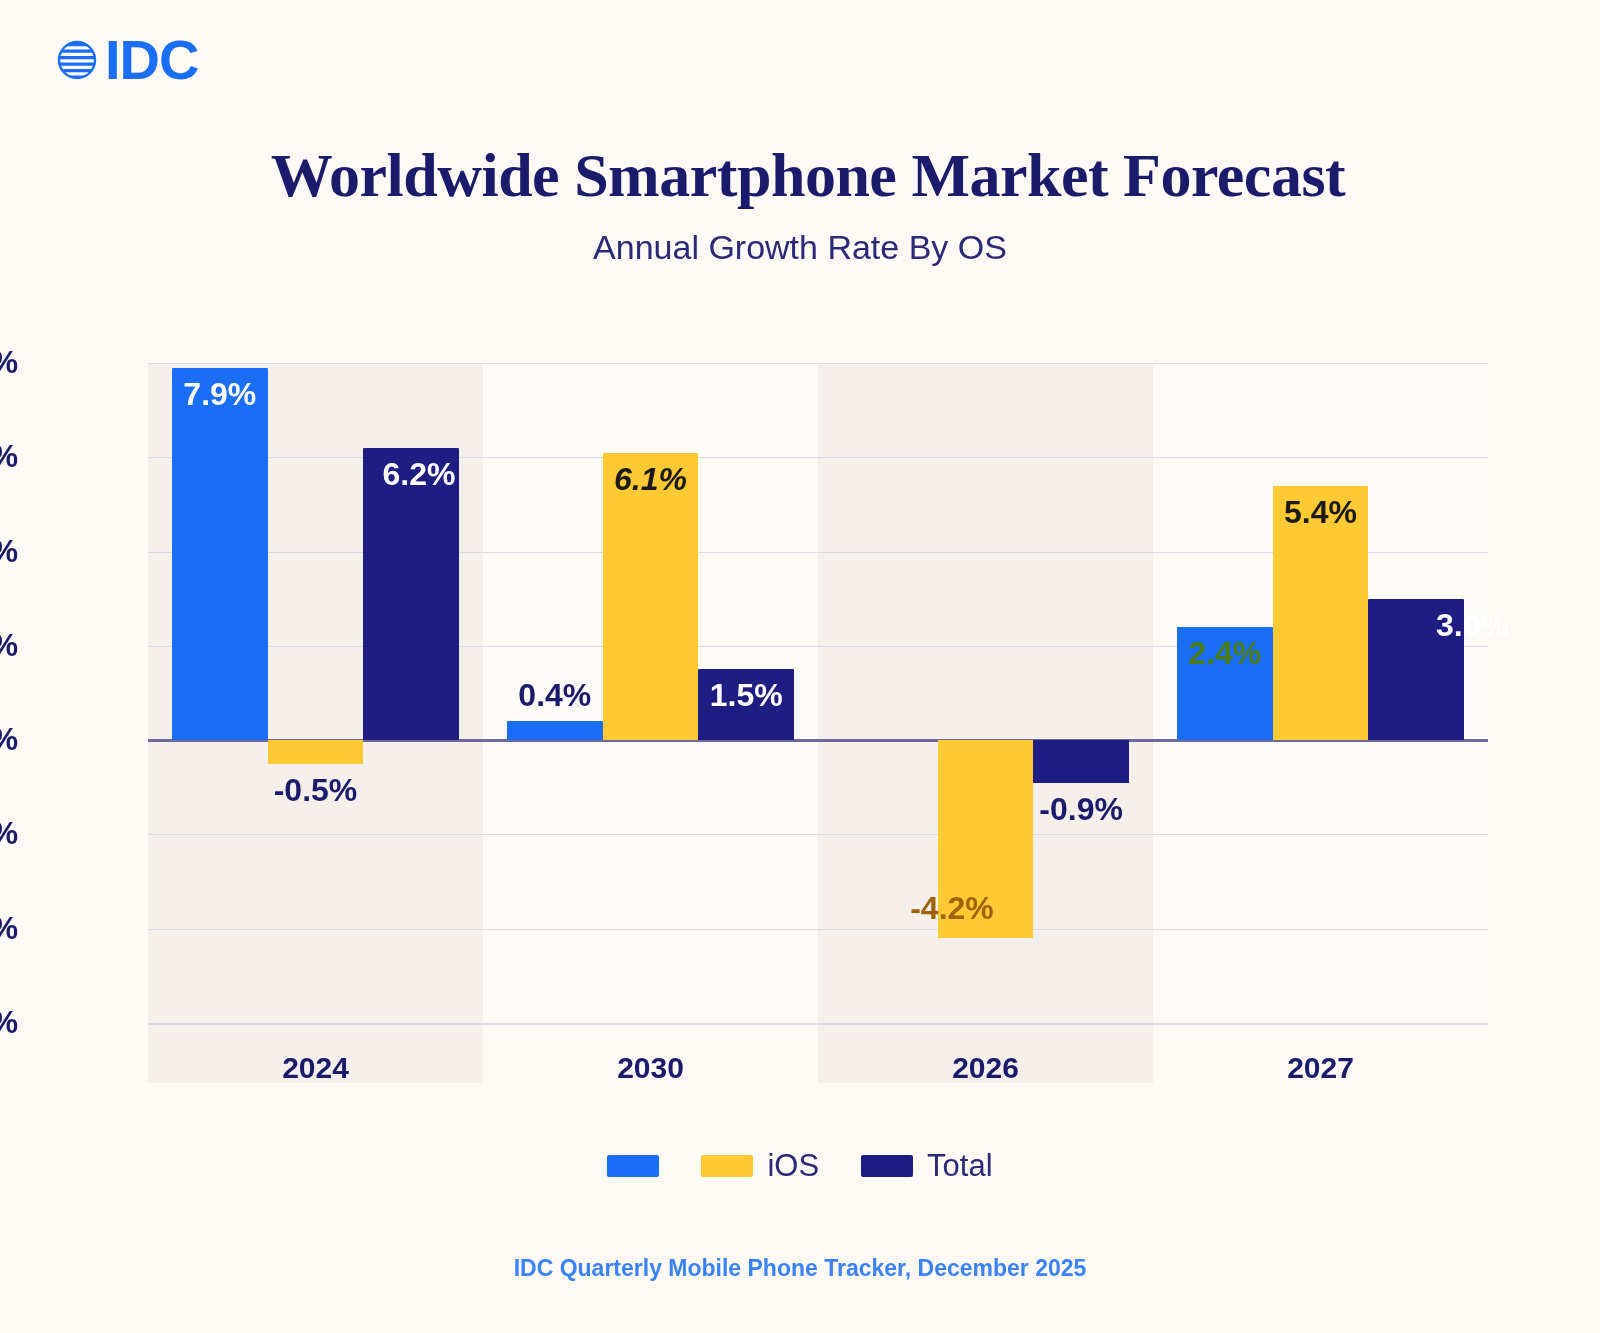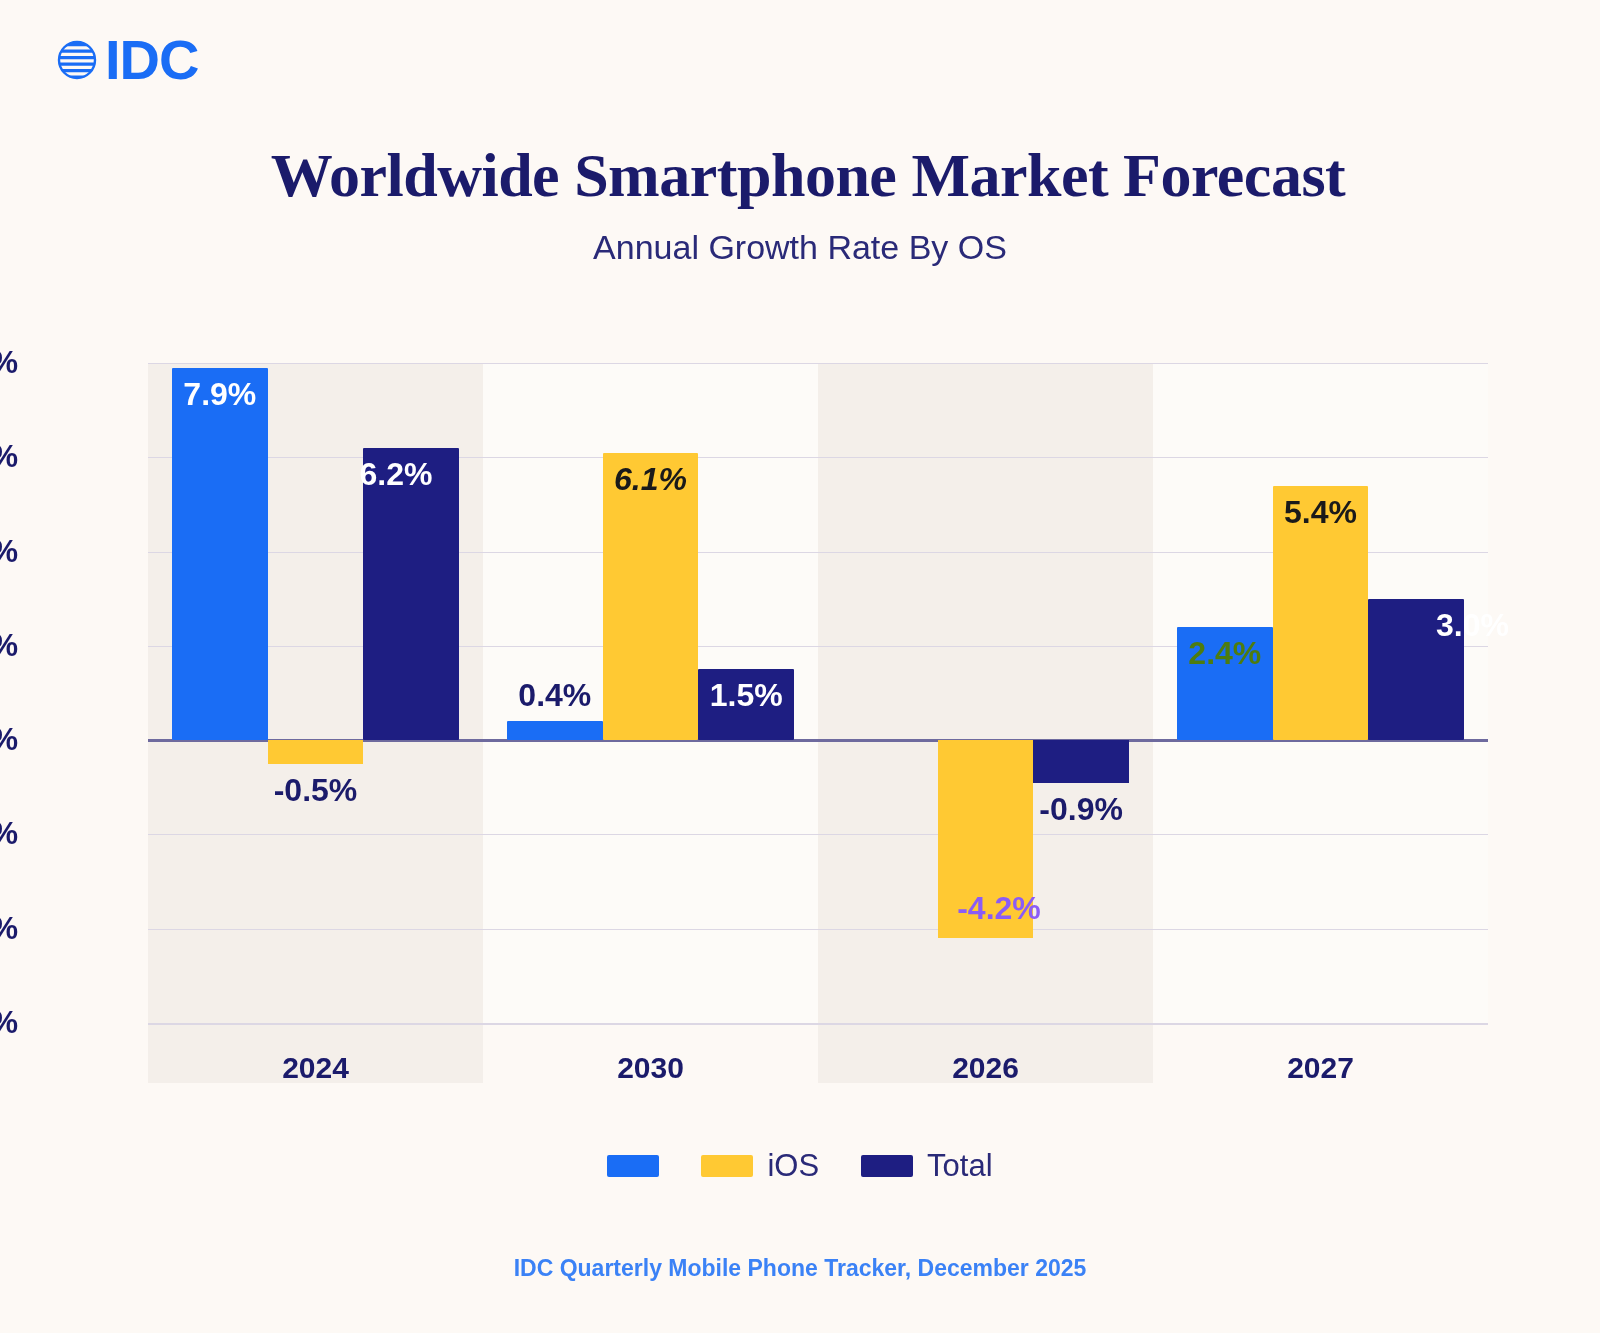--- a/index.html
+++ b/index.html
@@ -145,31 +145,31 @@
     <div class="gridline" style="top: 565.714px; background: rgb(220, 215, 228);"></div>
     <div class="ylab" style="top: 565.714px;">-4%</div>
     <div class="gridline" style="top: 660px; background: rgb(220, 215, 228);"></div>
     <div class="ylab" style="top: 660px;">-6%</div>
     <div class="zeroline" style="top: 376.143px; background: rgb(110, 106, 158);"></div>
     <div class="bar pos" style="left: 24px; width: 95.6667px; top: 4.71429px; height: 372.429px; background: rgb(26, 109, 245);"></div>
     <div class="vlabel" style="left: 71.8333px; width: 185.667px; margin-left: 0px; top: 12.7143px; color: rgb(255, 255, 255);">7.9%</div>
     <div class="bar neg" style="left: 119.667px; width: 95.6667px; top: 377.143px; height: 23.5714px; background: rgb(255, 201, 51);"></div>
     <div class="vlabel" style="left: 167.5px; width: 185.667px; margin-left: 0px; top: 408.714px; color: rgb(27, 27, 107);">-0.5%</div>
     <div class="bar pos" style="left: 215.333px; width: 95.6667px; top: 84.8571px; height: 292.286px; background: rgb(30, 30, 130);"></div>
-    <div class="vlabel" style="left: 248px; width: 185.667px; margin-left: 0px; top: 92.8571px; color: rgb(255, 255, 255);">6.2%</div>
+    <div class="vlabel" style="left: 271px; width: 185.667px; margin-left: 0px; top: 92.8571px; color: rgb(255, 255, 255);">6.2%</div>
     <div class="xlab" style="left: 167.5px; top: 688px;">2024</div>
     <div class="bar pos" style="left: 359px; width: 95.6667px; top: 358.286px; height: 18.8571px; background: rgb(26, 109, 245);"></div>
     <div class="vlabel" style="left: 406.833px; width: 185.667px; margin-left: 0px; top: 314.286px; color: rgb(27, 27, 107);">0.4%</div>
     <div class="bar pos" style="left: 454.667px; width: 95.6667px; top: 89.5714px; height: 287.571px; background: rgb(255, 201, 51);"></div>
     <div class="vlabel" style="left: 502.5px; width: 185.667px; margin-left: 0px; top: 97.5714px; color: rgb(26, 26, 26); font-style: italic;">6.1%</div>
     <div class="bar pos" style="left: 550.333px; width: 95.6667px; top: 306.429px; height: 70.7143px; background: rgb(30, 30, 130);"></div>
     <div class="vlabel" style="left: 598.167px; width: 185.667px; margin-left: 0px; top: 314.429px; color: rgb(255, 255, 255);">1.5%</div>
     <div class="xlab" style="left: 502.5px; top: 688px;">2030</div>
     <div class="bar neg" style="left: 789.667px; width: 95.6667px; top: 377.143px; height: 198px; background: rgb(255, 201, 51);"></div>
-    <div class="vlabel" style="left: 851px; width: 185.667px; margin-left: 0px; top: 527.143px; color: #8b5cf6;">-4.2%</div>
+    <div class="vlabel" style="left: 804px; width: 185.667px; margin-left: 0px; top: 527.143px; color: #a16207;">-4.2%</div>
     <div class="bar neg" style="left: 885.333px; width: 95.6667px; top: 377.143px; height: 42.4286px; background: rgb(30, 30, 130);"></div>
     <div class="vlabel" style="left: 933.167px; width: 185.667px; margin-left: 0px; top: 427.571px; color: rgb(27, 27, 107);">-0.9%</div>
     <div class="xlab" style="left: 837.5px; top: 688px;">2026</div>
     <div class="bar pos" style="left: 1029px; width: 95.6667px; top: 264px; height: 113.143px; background: rgb(26, 109, 245);"></div>
     <div class="vlabel" style="left: 1076.83px; width: 185.667px; margin-left: 0px; top: 272px; color: #4d7c0f;">2.4%</div>
     <div class="bar pos" style="left: 1124.67px; width: 95.6667px; top: 122.571px; height: 254.571px; background: rgb(255, 201, 51);"></div>
     <div class="vlabel" style="left: 1172.5px; width: 185.667px; margin-left: 0px; top: 130.571px; color: rgb(26, 26, 26);">5.4%</div>
     <div class="bar pos" style="left: 1220.33px; width: 95.6667px; top: 235.714px; height: 141.429px; background: rgb(30, 30, 130);"></div>
     <div class="vlabel" style="left: 1268.17px; width: 185.667px; margin-left: 0px; top: 243.714px; color: rgb(255, 255, 255); text-align: right;">3.0%</div>
     <div class="xlab" style="left: 1172.5px; top: 688px;">2027</div>

